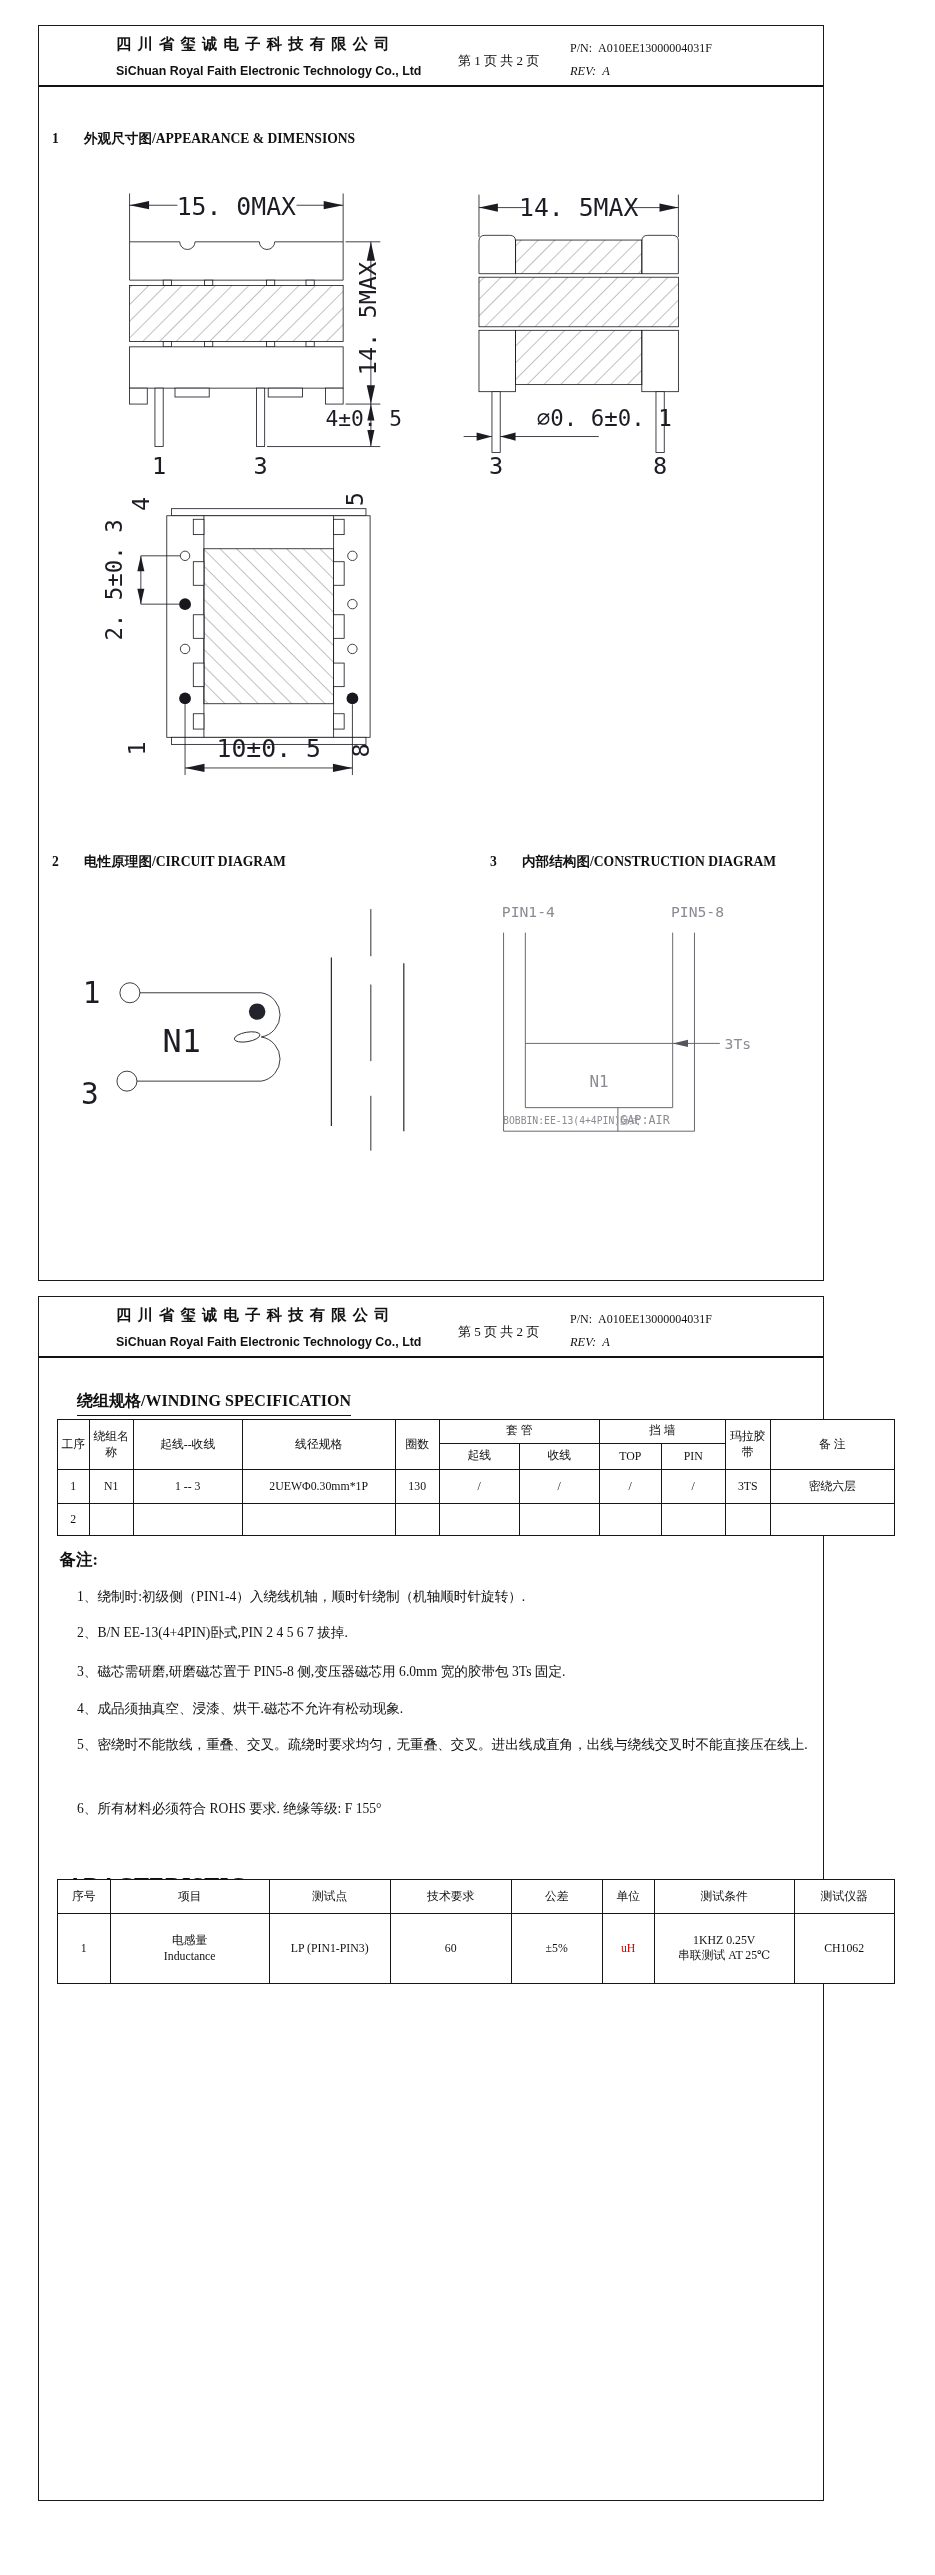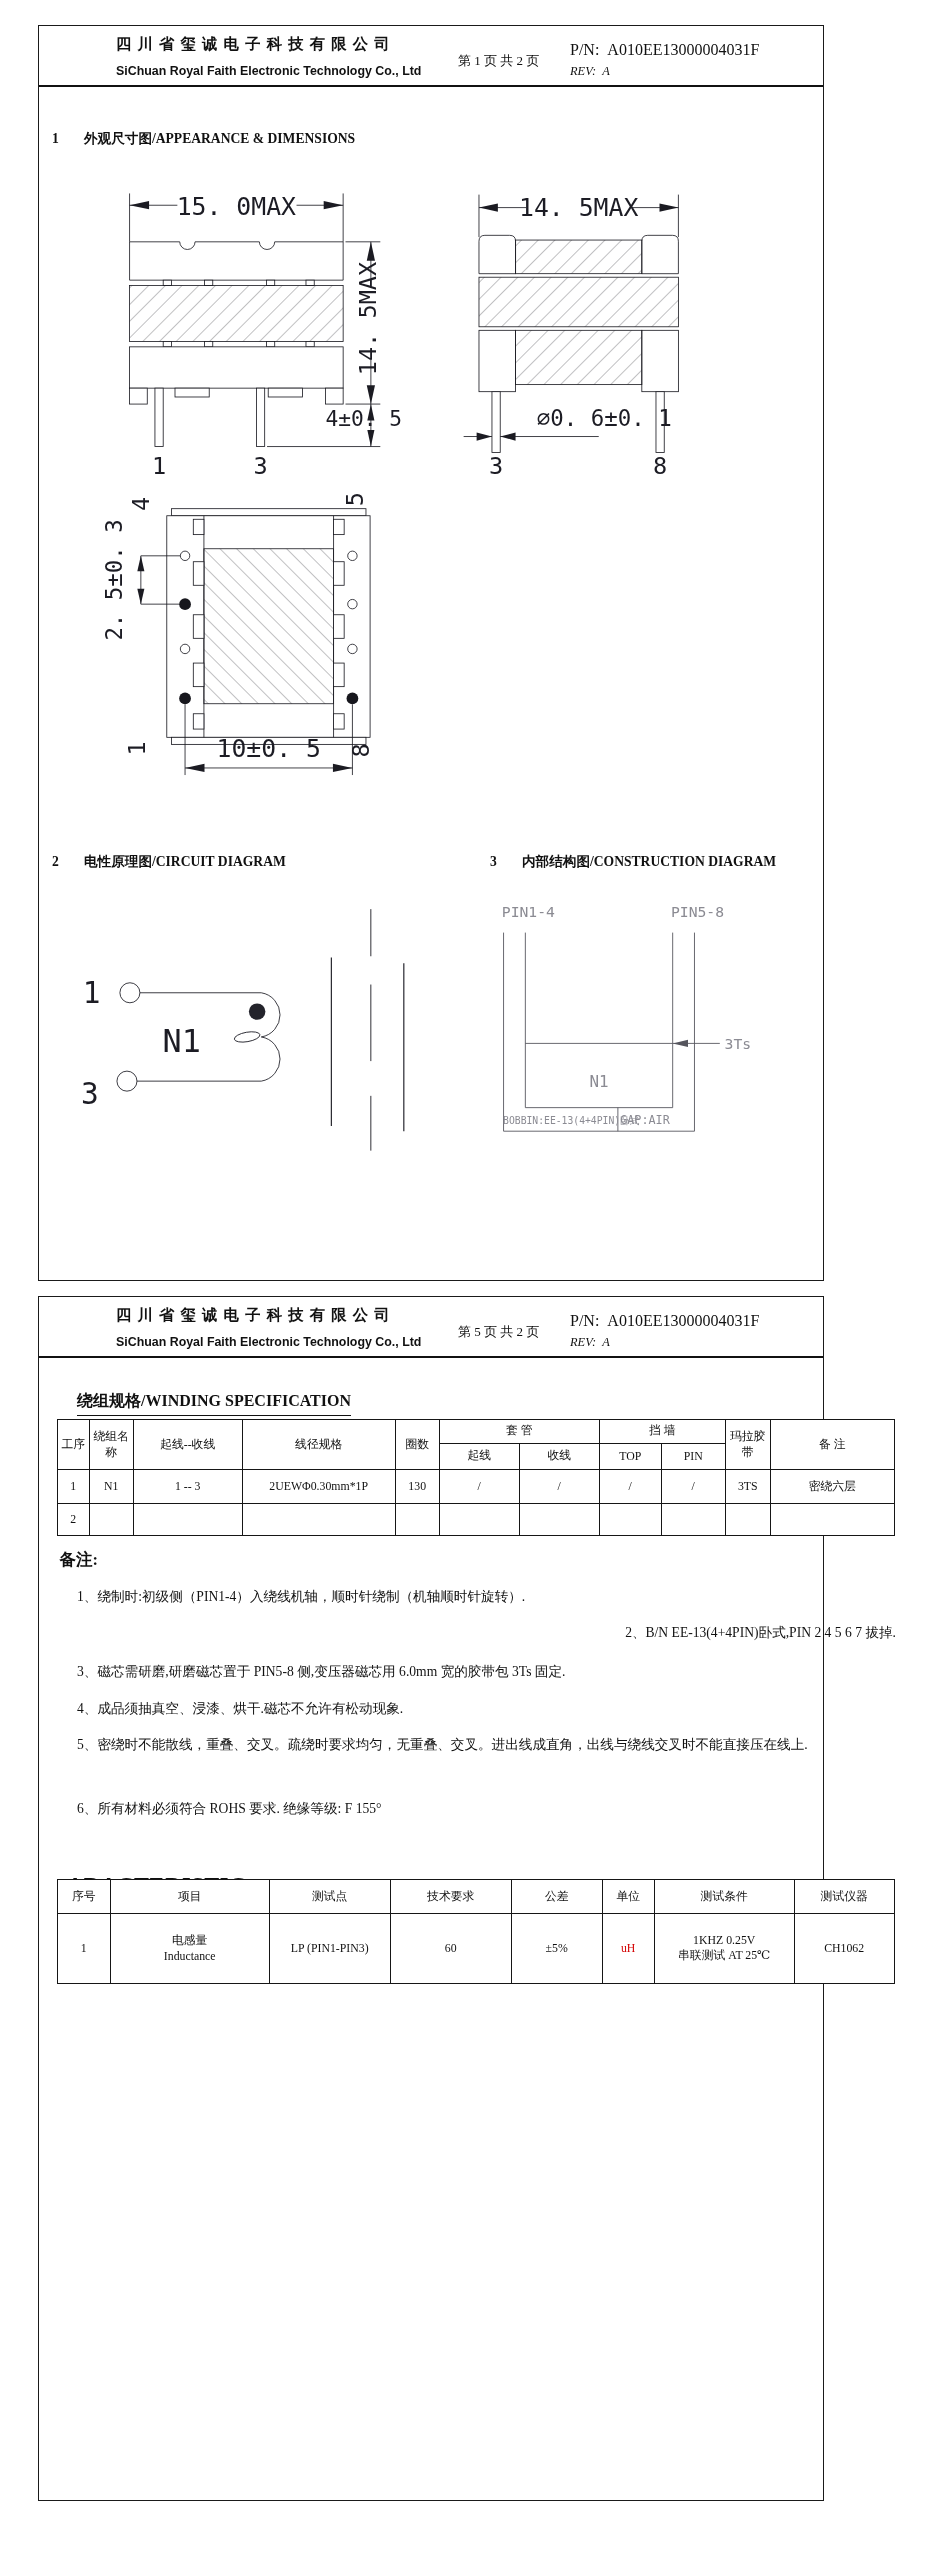--- a/index.html
+++ b/index.html
@@ -3,21 +3,21 @@
 <meta charset="utf-8">
 <style>
   html,body{margin:0;padding:0;background:#ffffff;}
   body{width:935px;height:2576px;position:relative;font-family:"Liberation Serif","DejaVu Serif",serif;color:#111;}
   .abs{position:absolute;}
   .page{position:absolute;left:38px;width:786px;border:1.2px solid #1a1a1a;background:#fff;box-sizing:border-box;}
   .cn-name{position:absolute;left:77px;top:8.3px;font-size:15.3px;font-weight:bold;letter-spacing:1.2px;white-space:nowrap;}
   .en-name{position:absolute;left:77px;top:38px;font-size:12.4px;font-weight:bold;font-family:"Liberation Sans","DejaVu Sans",sans-serif;white-space:nowrap;}
   .hdr-rule{position:absolute;left:0;right:0;top:59px;height:2.4px;background:#111;}
   .page-no{position:absolute;left:419px;top:26px;font-size:13px;white-space:nowrap;}
-  .pn-line{position:absolute;left:531px;top:15.3px;font-size:16px;white-space:nowrap;}
+  .pn-line{position:absolute;left:531px;top:15.3px;font-size:12px;white-space:nowrap;}
   .rev-line{position:absolute;left:531px;top:38px;font-size:12.4px;white-space:nowrap;font-style:italic;}
   .sec-title{position:absolute;font-size:13.6px;font-weight:bold;white-space:nowrap;}
   .sec-title .num{display:inline-block;width:32px;}
   .doc-title{font-weight:bold;font-size:16px;white-space:nowrap;}
   .underlined{border-bottom:1.8px solid #111;padding-bottom:2.9px;}
   .notes-title{font-weight:bold;font-size:16.5px;}
   .note-line{position:absolute;left:38px;width:819px;font-size:13.6px;line-height:22.4px;}
   .char-title{font-weight:bold;font-size:22.4px;letter-spacing:0.6px;white-space:nowrap;}
   table.spec{border-collapse:collapse;table-layout:fixed;background:#fff;}
   table.spec td,table.spec th{border:1.2px solid #161616;text-align:center;vertical-align:middle;font-weight:normal;padding:0 1.2px;overflow:hidden;}
@@ -305,21 +305,21 @@
       <td class="t-val"></td>
       <td class="t-val"></td>
       <td class="t-val"></td>
     </tr>
   </tbody>
     </table>
 
   <div class="abs notes-title" style="left:20.6px;top:252px;">备注:</div>
 
   <div class="note-line" style="top:289px;">1、绕制时:初级侧（PIN1-4）入绕线机轴，顺时针绕制（机轴顺时针旋转）.</div>
-  <div class="note-line" style="top:325px;text-align:right;">2、B/N EE-13(4+4PIN)卧式,PIN 2 4 5 6 7  拔掉.</div>
+  <div class="note-line" style="top:325px;">2、B/N EE-13(4+4PIN)卧式,PIN 2 4 5 6 7  拔掉.</div>
   <div class="note-line" style="top:364px;">3、磁芯需研磨,研磨磁芯置于 PIN5-8 侧,变压器磁芯用 6.0mm 宽的胶带包 3Ts 固定.</div>
   <div class="note-line" style="top:401px;">4、成品须抽真空、浸漆、烘干.磁芯不允许有松动现象.</div>
   <div class="note-line" style="top:437px;">5、密绕时不能散线，重叠、交叉。疏绕时要求均匀，无重叠、交叉。进出线成直角，出线与绕线交叉时不能直接压在线上.</div>
   <div class="note-line" style="top:501px;">6、所有材料必须符合 ROHS 要求.  绝缘等级: F    155°</div>
 
   <div class="abs char-title" style="left:28px;top:538px;margin-top:38px;">ARACTERISTIC</div>
 
   <table class="spec abs" style="left:17.7px;top:582px;width:837px;">
     <colgroup>
       <col style="width:53px">

